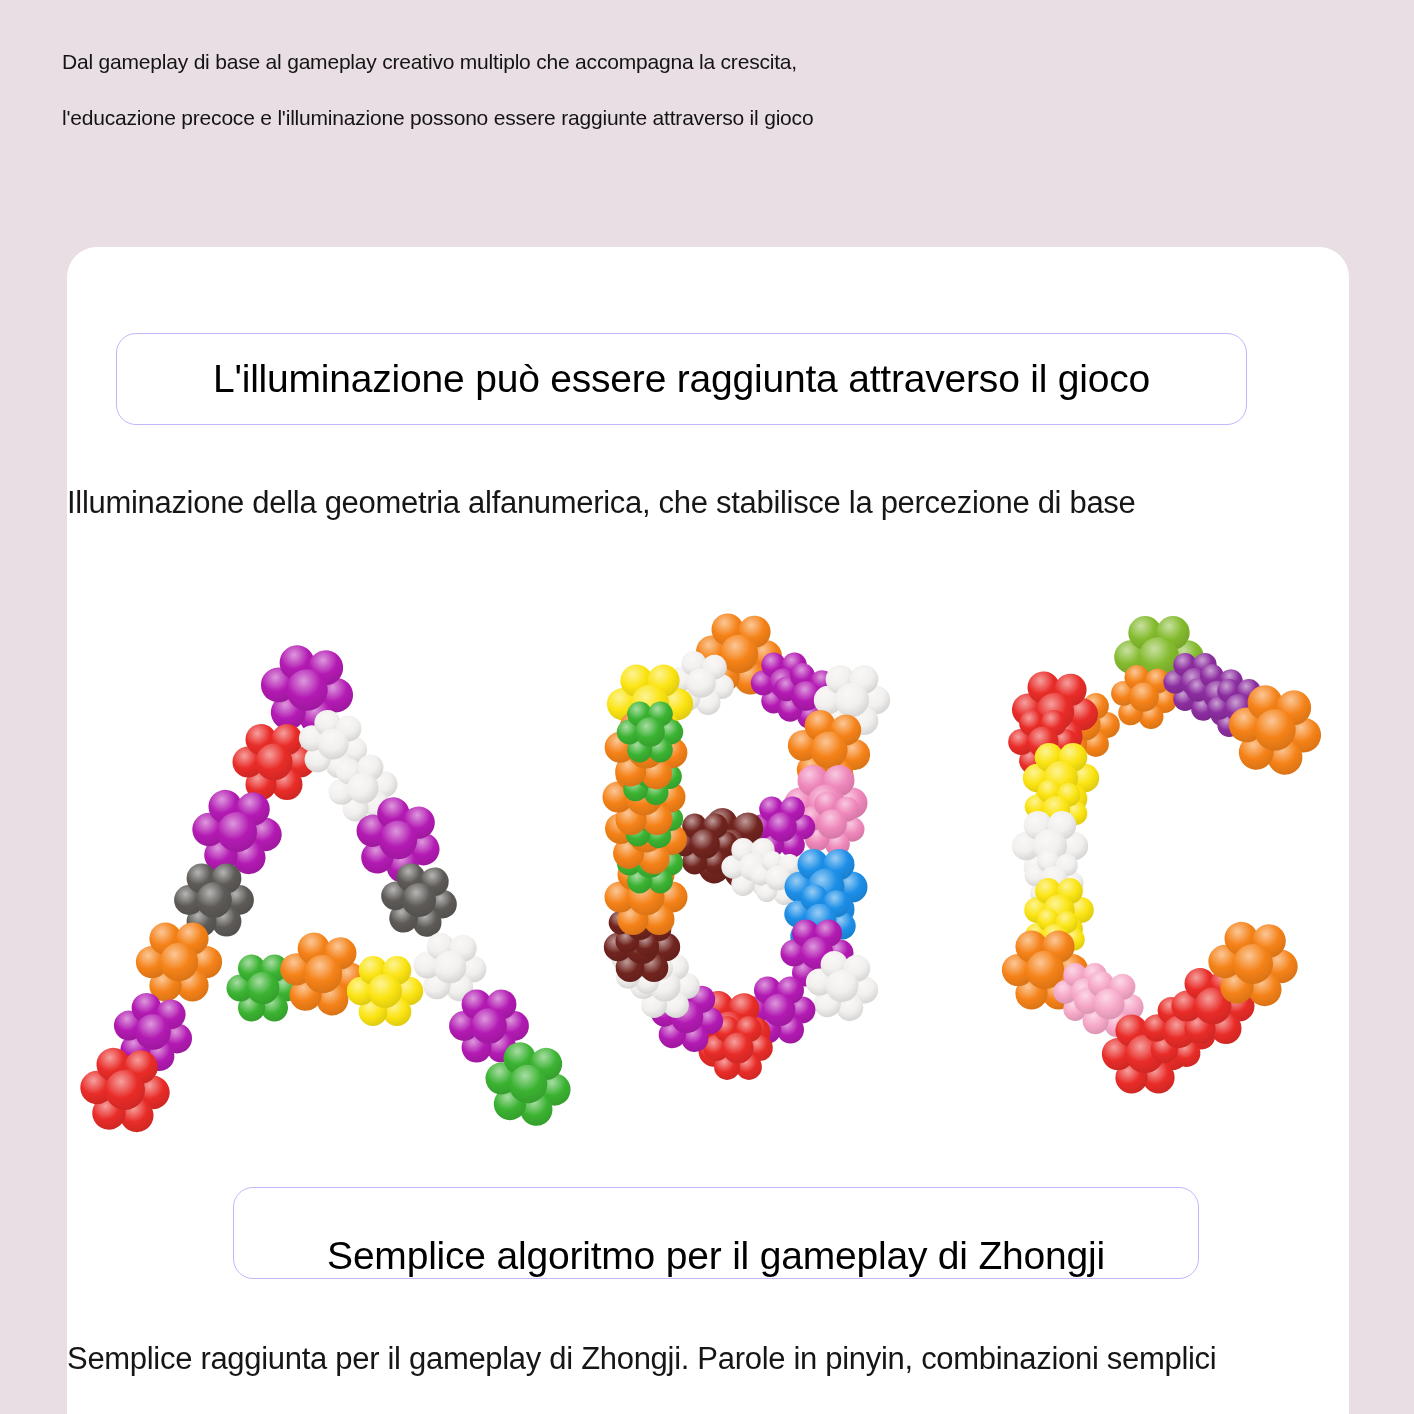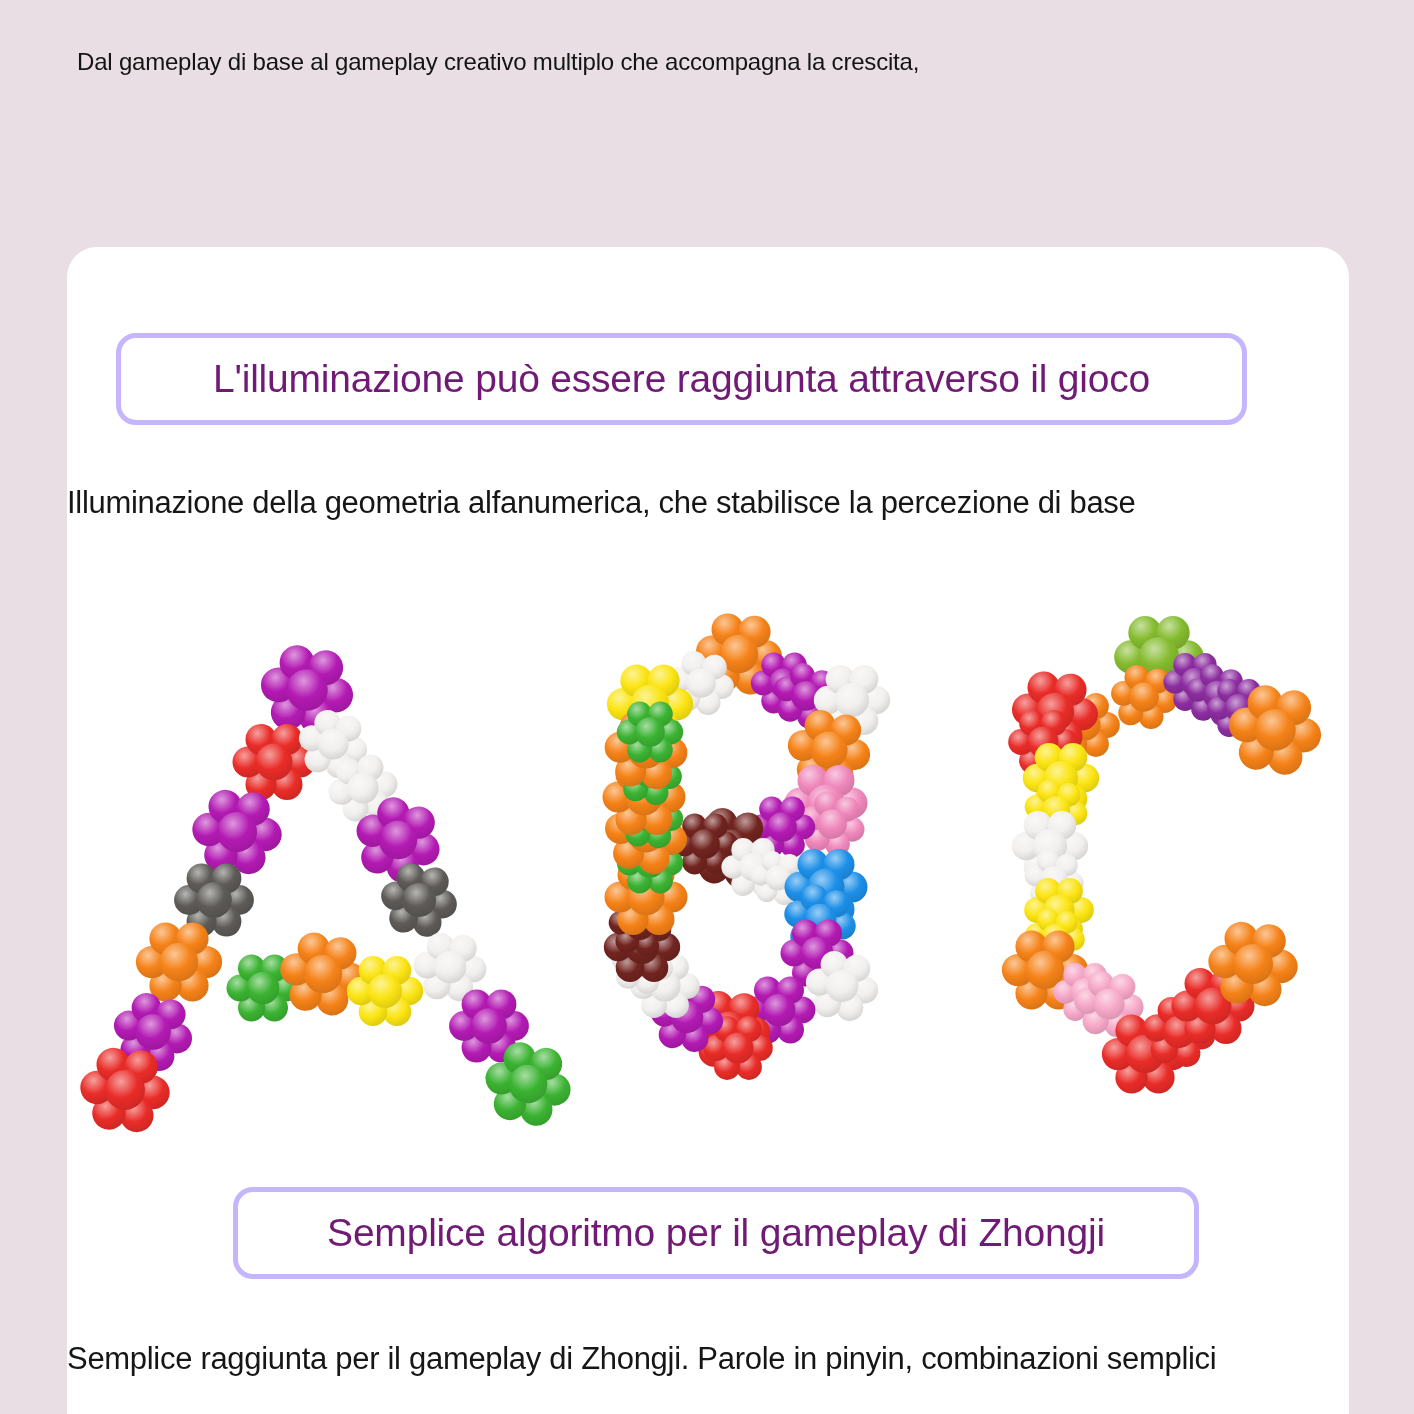--- a/index.html
+++ b/index.html
@@ -2,49 +2,50 @@
 <html><head>
 <meta charset="utf-8">
 <style>
   html,body{margin:0;padding:0;background:#e8dee3;}
   .page{
     position:relative;width:1414px;height:1414px;overflow:hidden;
     background:#e8dee3;font-family:"Liberation Sans",sans-serif;color:#171717;
   }
   .intro{
     position:absolute;left:62px;top:34px;width:1306px;
-    font-size:24px;line-height:56px;letter-spacing:-0.2px;font-weight:400;color:#141414;margin-left:15px;
+    font-size:21px;line-height:56px;letter-spacing:-0.2px;font-weight:400;color:#141414;
   }
   .card{
     position:absolute;left:67px;top:247px;width:1282px;height:1240px;
     background:#ffffff;border-radius:30px;
   }
   .hbox{
-    position:absolute;box-sizing:border-box;border:5px solid #c4b5fd;border-radius:20px;
+    position:absolute;box-sizing:border-box;border:1px solid #c4b5fd;border-radius:20px;
     display:flex;align-items:center;justify-content:center;
-    font-size:39px;letter-spacing:-0.2px;color:#701a75;background:#ffffff;
+    font-size:39px;letter-spacing:-0.2px;color:#000000;background:#ffffff;
   }
   .hbox1{left:49px;top:86px;width:1131px;height:92px;}
-  .hbox2{left:166px;top:940px;width:966px;height:92px;}
+  .hbox2{left:166px;top:940px;width:966px;height:92px;align-items:flex-end;}
   .sub{
     position:absolute;left:0;width:100%;
     font-size:31px;letter-spacing:-0.3px;color:#161616;white-space:nowrap;
   }
   .sub1{top:238px;}
   .sub2{top:1094px;}
   .illust{position:absolute;left:0px;top:345px;width:1282px;height:570px;}
   .illust svg{display:block;width:100%;height:100%;}
 </style>
 </head>
 <body>
 
 <div class="page">
 
   <div class="intro">
     <div>Dal gameplay di base al gameplay creativo multiplo che accompagna la crescita,</div>
+    <div>l'educazione precoce e l'illuminazione possono essere raggiunte attraverso il gioco</div>
   </div>
 
   <div class="card">
 
     <div class="hbox hbox1">
       <span>L'illuminazione può essere raggiunta attraverso il gioco</span>
     </div>
 
     <div class="sub sub1">Illuminazione della geometria alfanumerica, che stabilisce la percezione di base</div>
 

